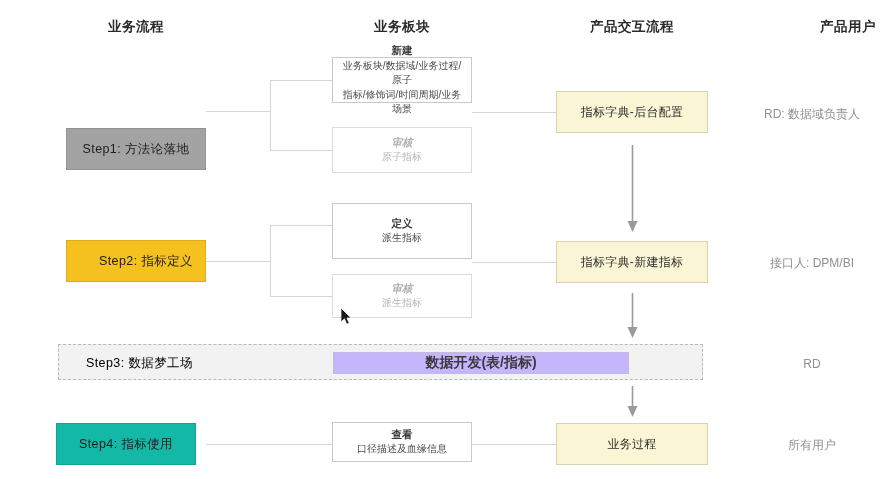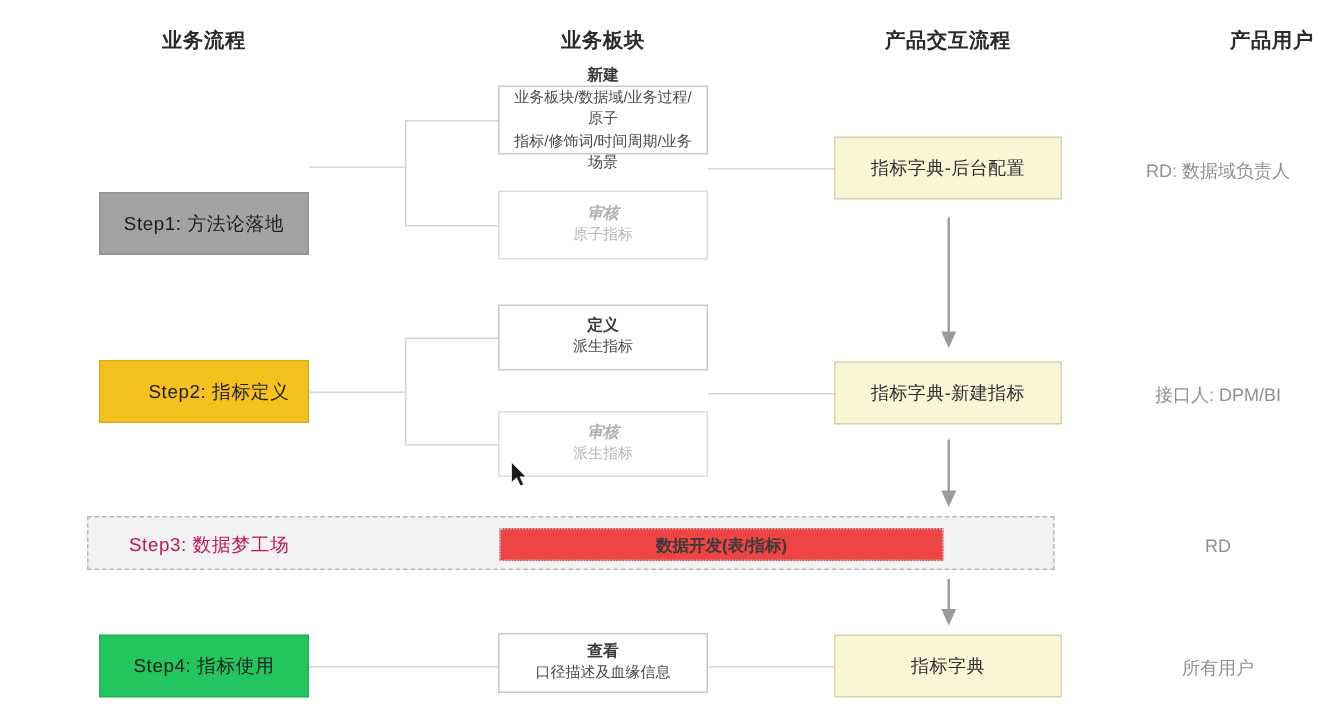--- a/index.html
+++ b/index.html
@@ -104,33 +104,33 @@
   
   .band {
     position: absolute;
     box-sizing: border-box;
     background: #f2f2f2;
     border: 1px dashed #b9b9b9;
   }
   .band-label {
     position: absolute;
     font-size: 12.5px;
-    color: #be185d;
+    color: #000000;
     letter-spacing: 0.4px;
     white-space: nowrap;
   }
   .dev-box {
     position: absolute;
     box-sizing: border-box;
-    background: #ef4444;
+    background: #c4b5fd;
     border: 1px dotted #bfbfbf;
     display: flex;
     align-items: center;
     justify-content: center;
-    font-size: 11px;
+    font-size: 14px;
     font-weight: bold;
     color: #3a3a3a;
     white-space: nowrap;
   }
 
   
   .line-h {
     position: absolute;
     height: 1px;
     background: #d5d5d5;
@@ -190,51 +190,51 @@
     <line x1="6.5" y1="0" x2="6.5" y2="22" stroke="#9a9a9a" stroke-width="1.6"></line>
     <polygon points="6.5,31 1.5,20 11.5,20" fill="#9a9a9a"></polygon>
   </svg>
 
   <div class="band" style="left:58px; top:344px; width:645px; height:36px;"></div>
   <div class="band-label" style="left:86px; top:355px;">Step3: 数据梦工场</div>
   <div class="dev-box" style="left:333px; top:352px; width:296px; height:22px;">数据开发(表/指标)</div>
 
   <div class="step-chip" style="left:66px; top:90px; width:140px; height:42px; background:#a3a3a3;margin-top:38px;">Step1: 方法论落地</div>
   <div class="step-chip" style="left:66px; top:240px; width:140px; height:42px; background:#f5c11e;padding-left:20px;">Step2: 指标定义</div>
-  <div class="step-chip" style="left:66px; top:423px; width:140px; height:42px; background:#22c55e;">Step4: 指标使用</div>
+  <div class="step-chip" style="left:56px; top:423px; width:140px; height:42px; background:#14b8a6;">Step4: 指标使用</div>
 
   <div class="fn-box" style="left:332px; top:57px; width:140px; height:46px;">
     <div class="fn-title">新建</div>
     <div class="fn-sub" style="white-space:pre-line;">业务板块/数据域/业务过程/原子
 指标/修饰词/时间周期/业务场景</div>
   </div>
 
   <div class="fn-box muted" style="left:332px; top:127px; width:140px; height:46px;">
     <div class="fn-title">审核</div>
     <div class="fn-sub">原子指标</div>
   </div>
 
-  <div class="fn-box" style="left:332px; top:203px; width:140px; height:44px;">
+  <div class="fn-box" style="left:332px; top:203px; width:140px; height:56px;">
     <div class="fn-title">定义</div>
     <div class="fn-sub">派生指标</div>
   </div>
 
   <div class="fn-box muted" style="left:332px; top:274px; width:140px; height:44px;">
     <div class="fn-title">审核</div>
     <div class="fn-sub">派生指标</div>
   </div>
 
   <div class="fn-box" style="left:332px; top:422px; width:140px; height:40px;">
     <div class="fn-title">查看</div>
     <div class="fn-sub">口径描述及血缘信息</div>
   </div>
 
   <div class="ix-box" style="left:556px; top:241px; width:152px; height:42px;">指标字典-新建指标</div>
   <div class="ix-box" style="left:556px; top:91px; width:152px; height:42px;">指标字典-后台配置</div>
-  <div class="ix-box" style="left:556px; top:423px; width:152px; height:42px;">指标字典</div>
+  <div class="ix-box" style="left:556px; top:423px; width:152px; height:42px;">业务过程</div>
 
   <div class="user-label" style="left:812px; top:106px;">RD: 数据域负责人</div>
   <div class="user-label" style="left:812px; top:255px;">接口人: DPM/BI</div>
   <div class="user-label" style="left:812px; top:357px;">RD</div>
   <div class="user-label" style="left:812px; top:437px;">所有用户</div>
 
   <svg class="cursor" style="left:341px; top:308px;" viewBox="0 0 12 18">
     <polygon points="0,0 0,14 3.4,10.8 5.8,16.2 8.2,15.1 5.9,10 10,10" fill="#1a1a1a" stroke="#ffffff" stroke-width="0.7"></polygon>
   </svg>
 

